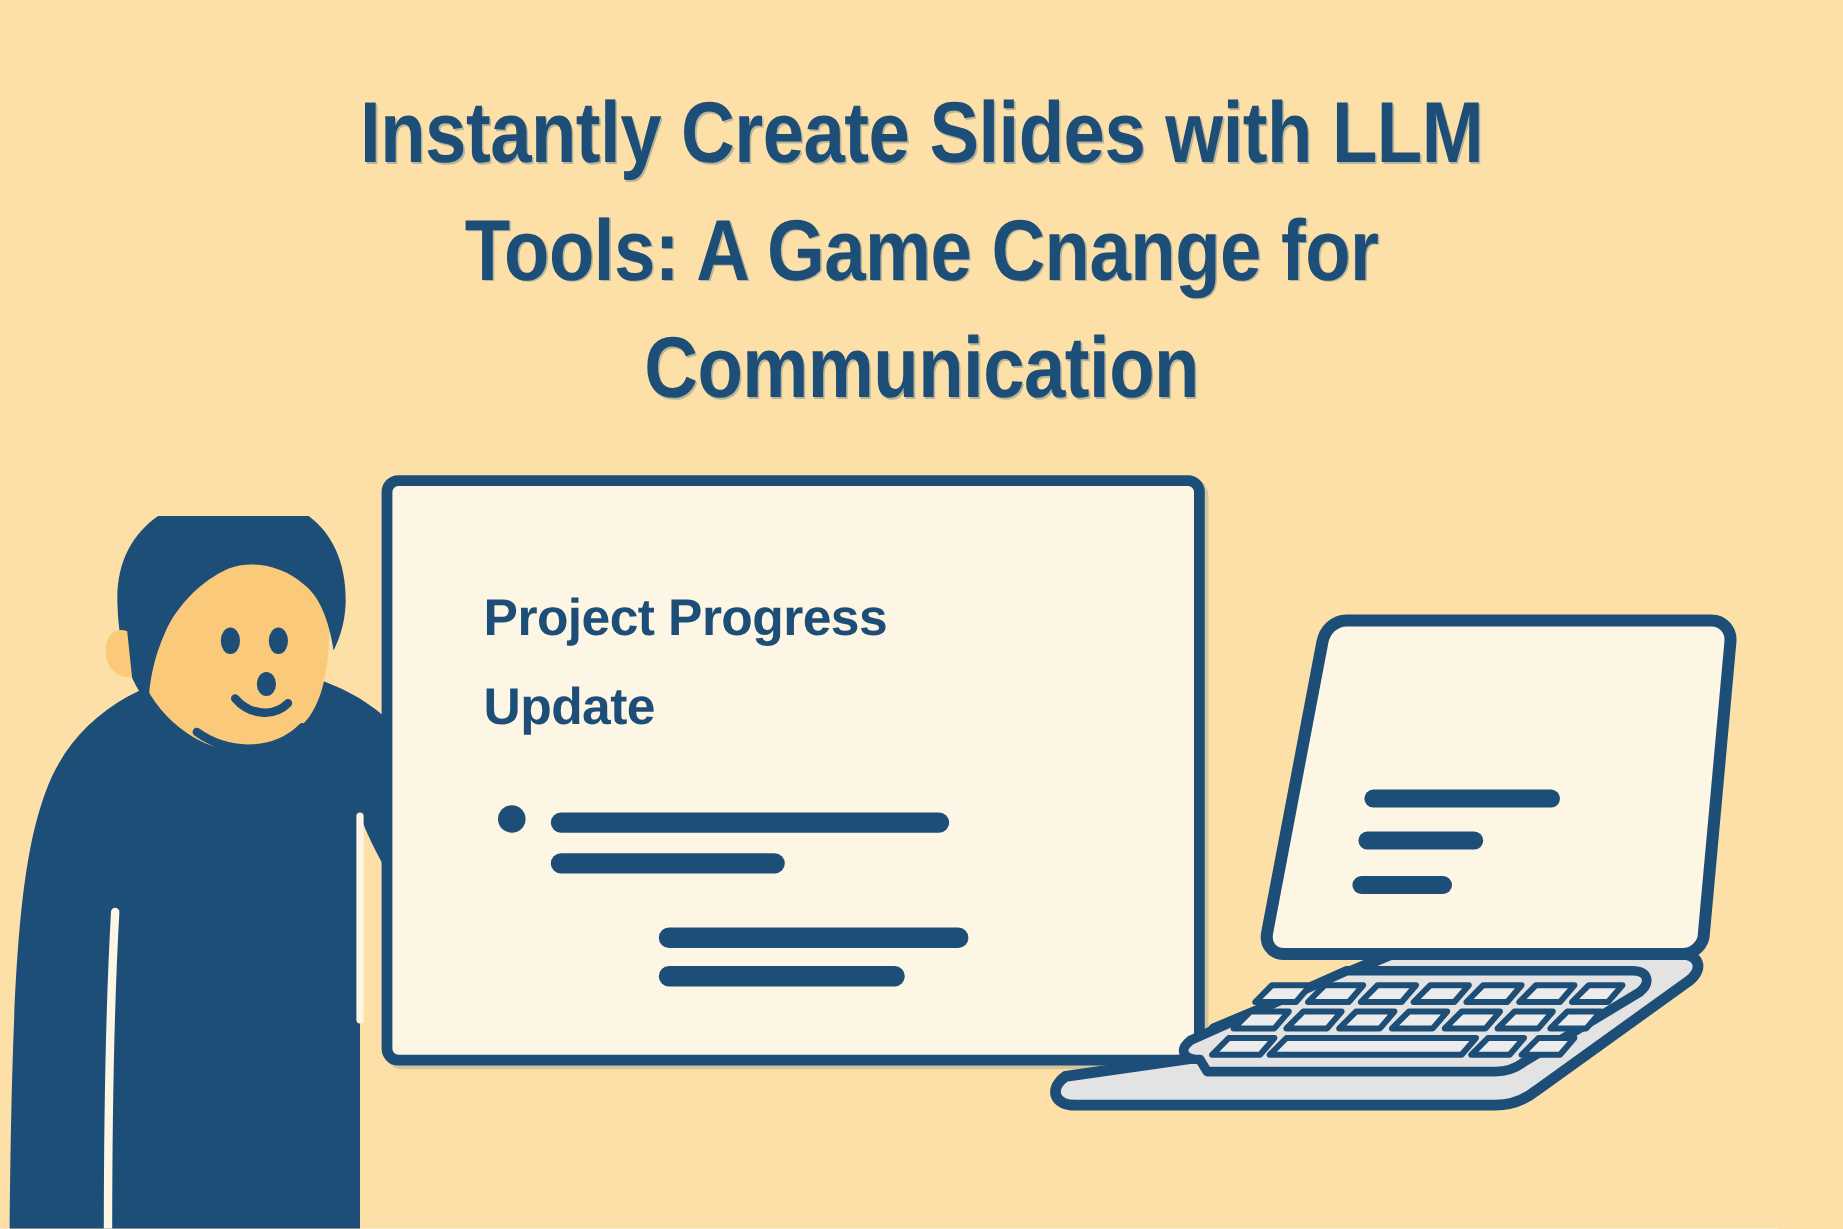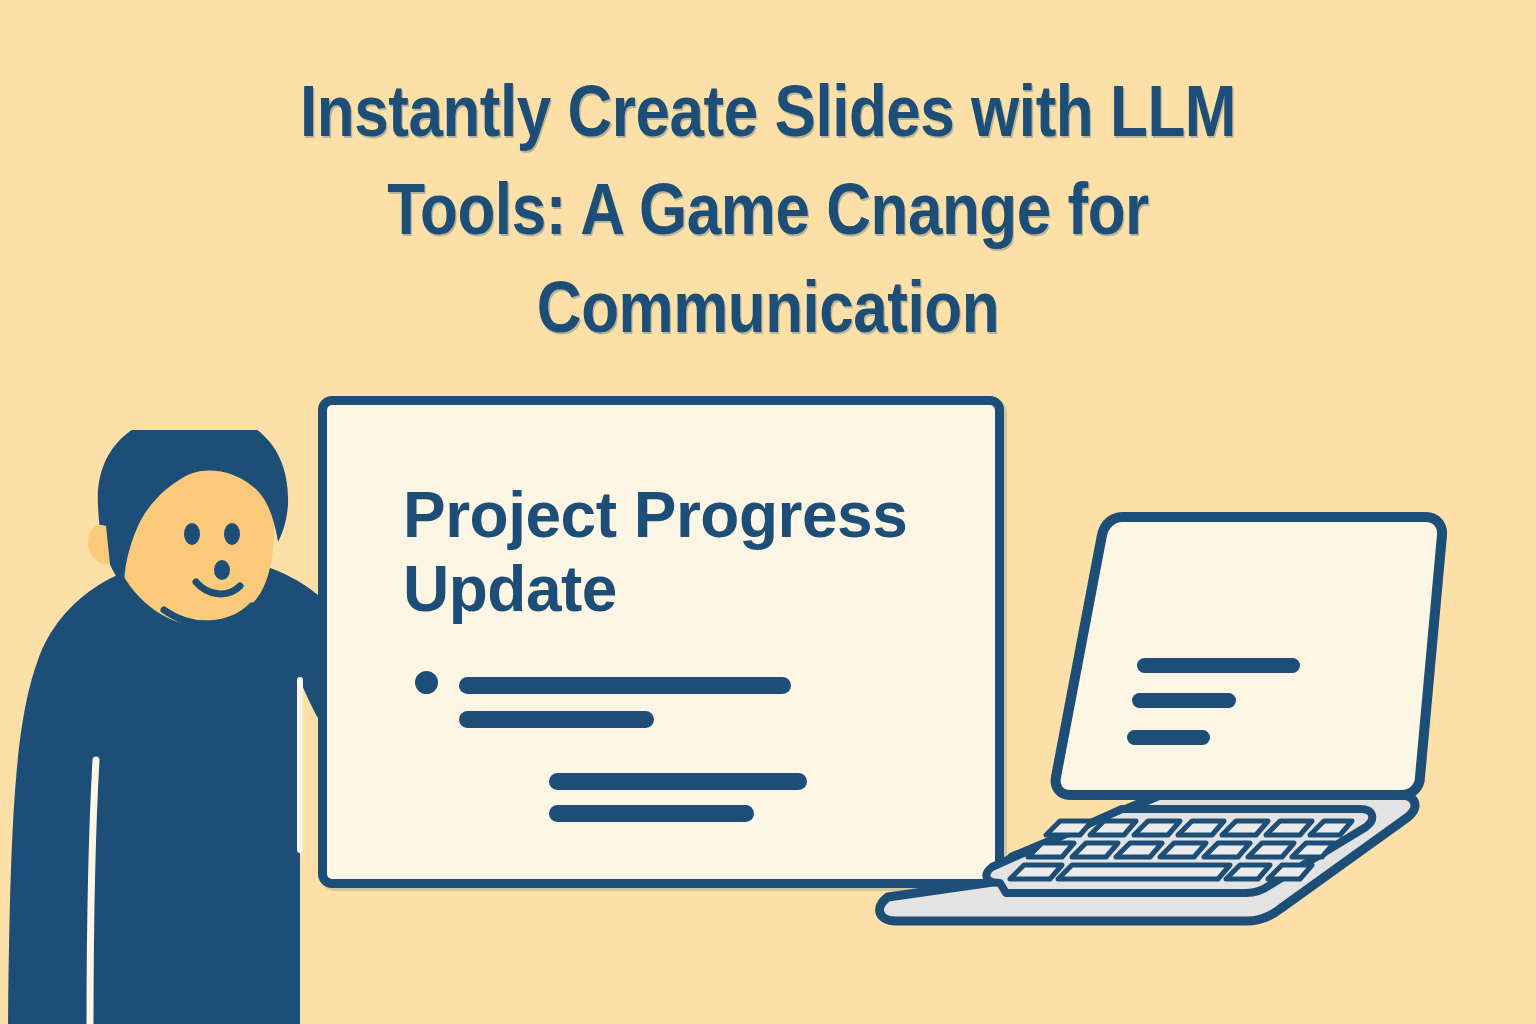--- a/index.html
+++ b/index.html
@@ -54,21 +54,21 @@
     box-shadow: 3px 3px 0 rgba(29,78,119,0.18);
   }
   #wb-title {
     position: absolute;
     left: 76px;
     top: 73px;
     width: 570px;
     color: #1d4e77;
     font-family: "Liberation Sans", sans-serif;
     font-weight: bold;
-    font-size: 64px;
+    font-size: 43px;
     line-height: 74px;
     letter-spacing: -0.5px;
     white-space: pre-line;
   }
   .wb-bullet-dot {
     position: absolute;
     width: 23px;
     height: 23px;
     border-radius: 50%;
     background: #1d4e77;

